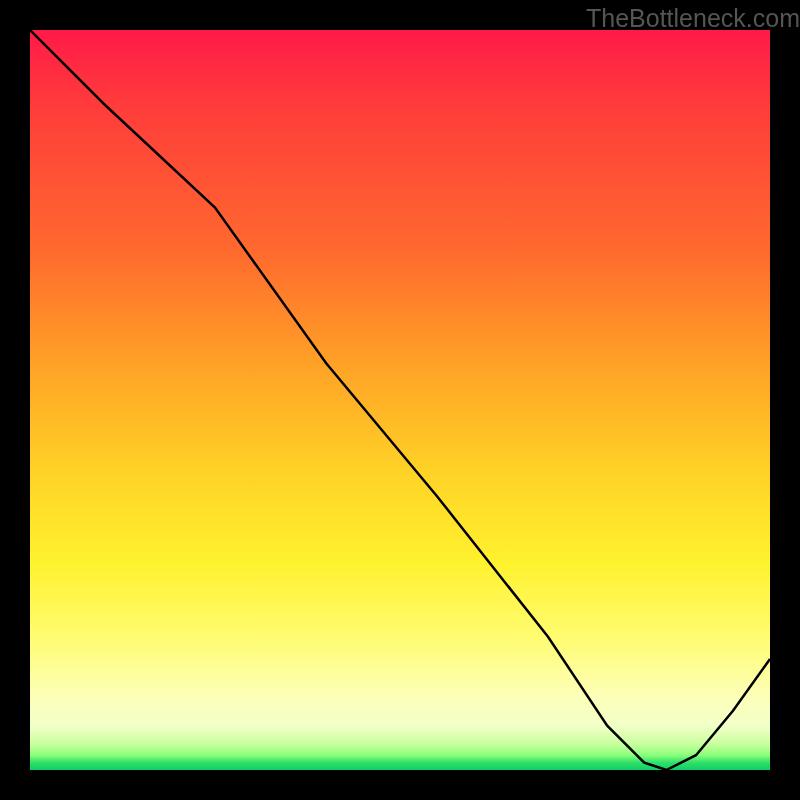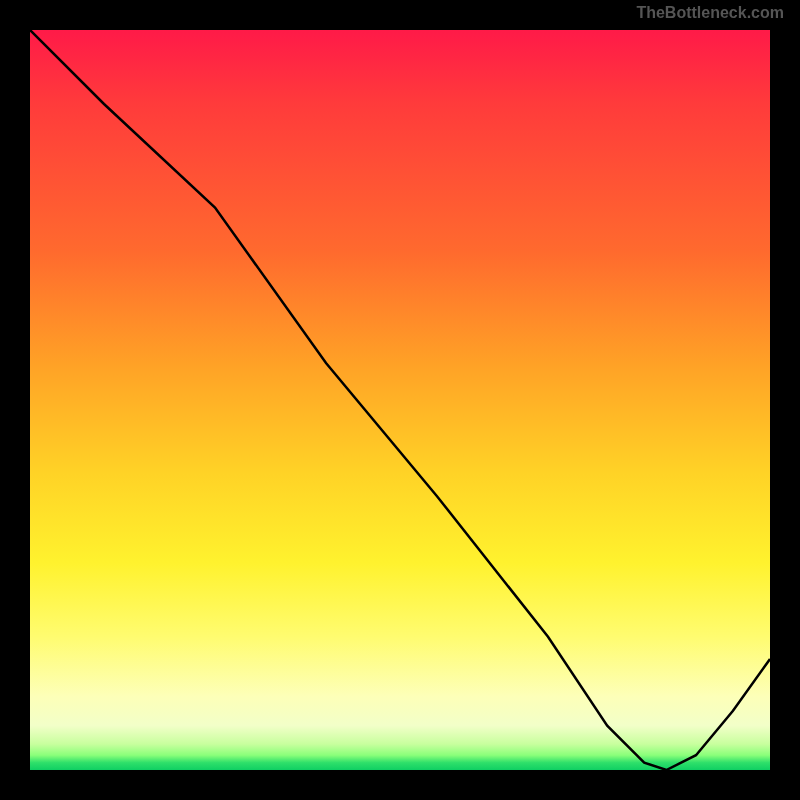--- a/index.html
+++ b/index.html
@@ -13,24 +13,24 @@
   }
   .container {
     position: relative;
     width: 800px;
     height: 800px;
     background: #000;
   }
   .attribution {
     position: absolute;
     top: 4px;
-    right: 16px;
+    right: 0;
     color: #555;
-    font-size: 16px;
-    font-weight: bold;
+    font-size: 25px;
+    font-weight: normal;
   }
   .plot-area {
     position: absolute;
     left: 30px;
     top: 30px;
     width: 740px;
     height: 740px;
     background: #fff;
     overflow: hidden;
   }

